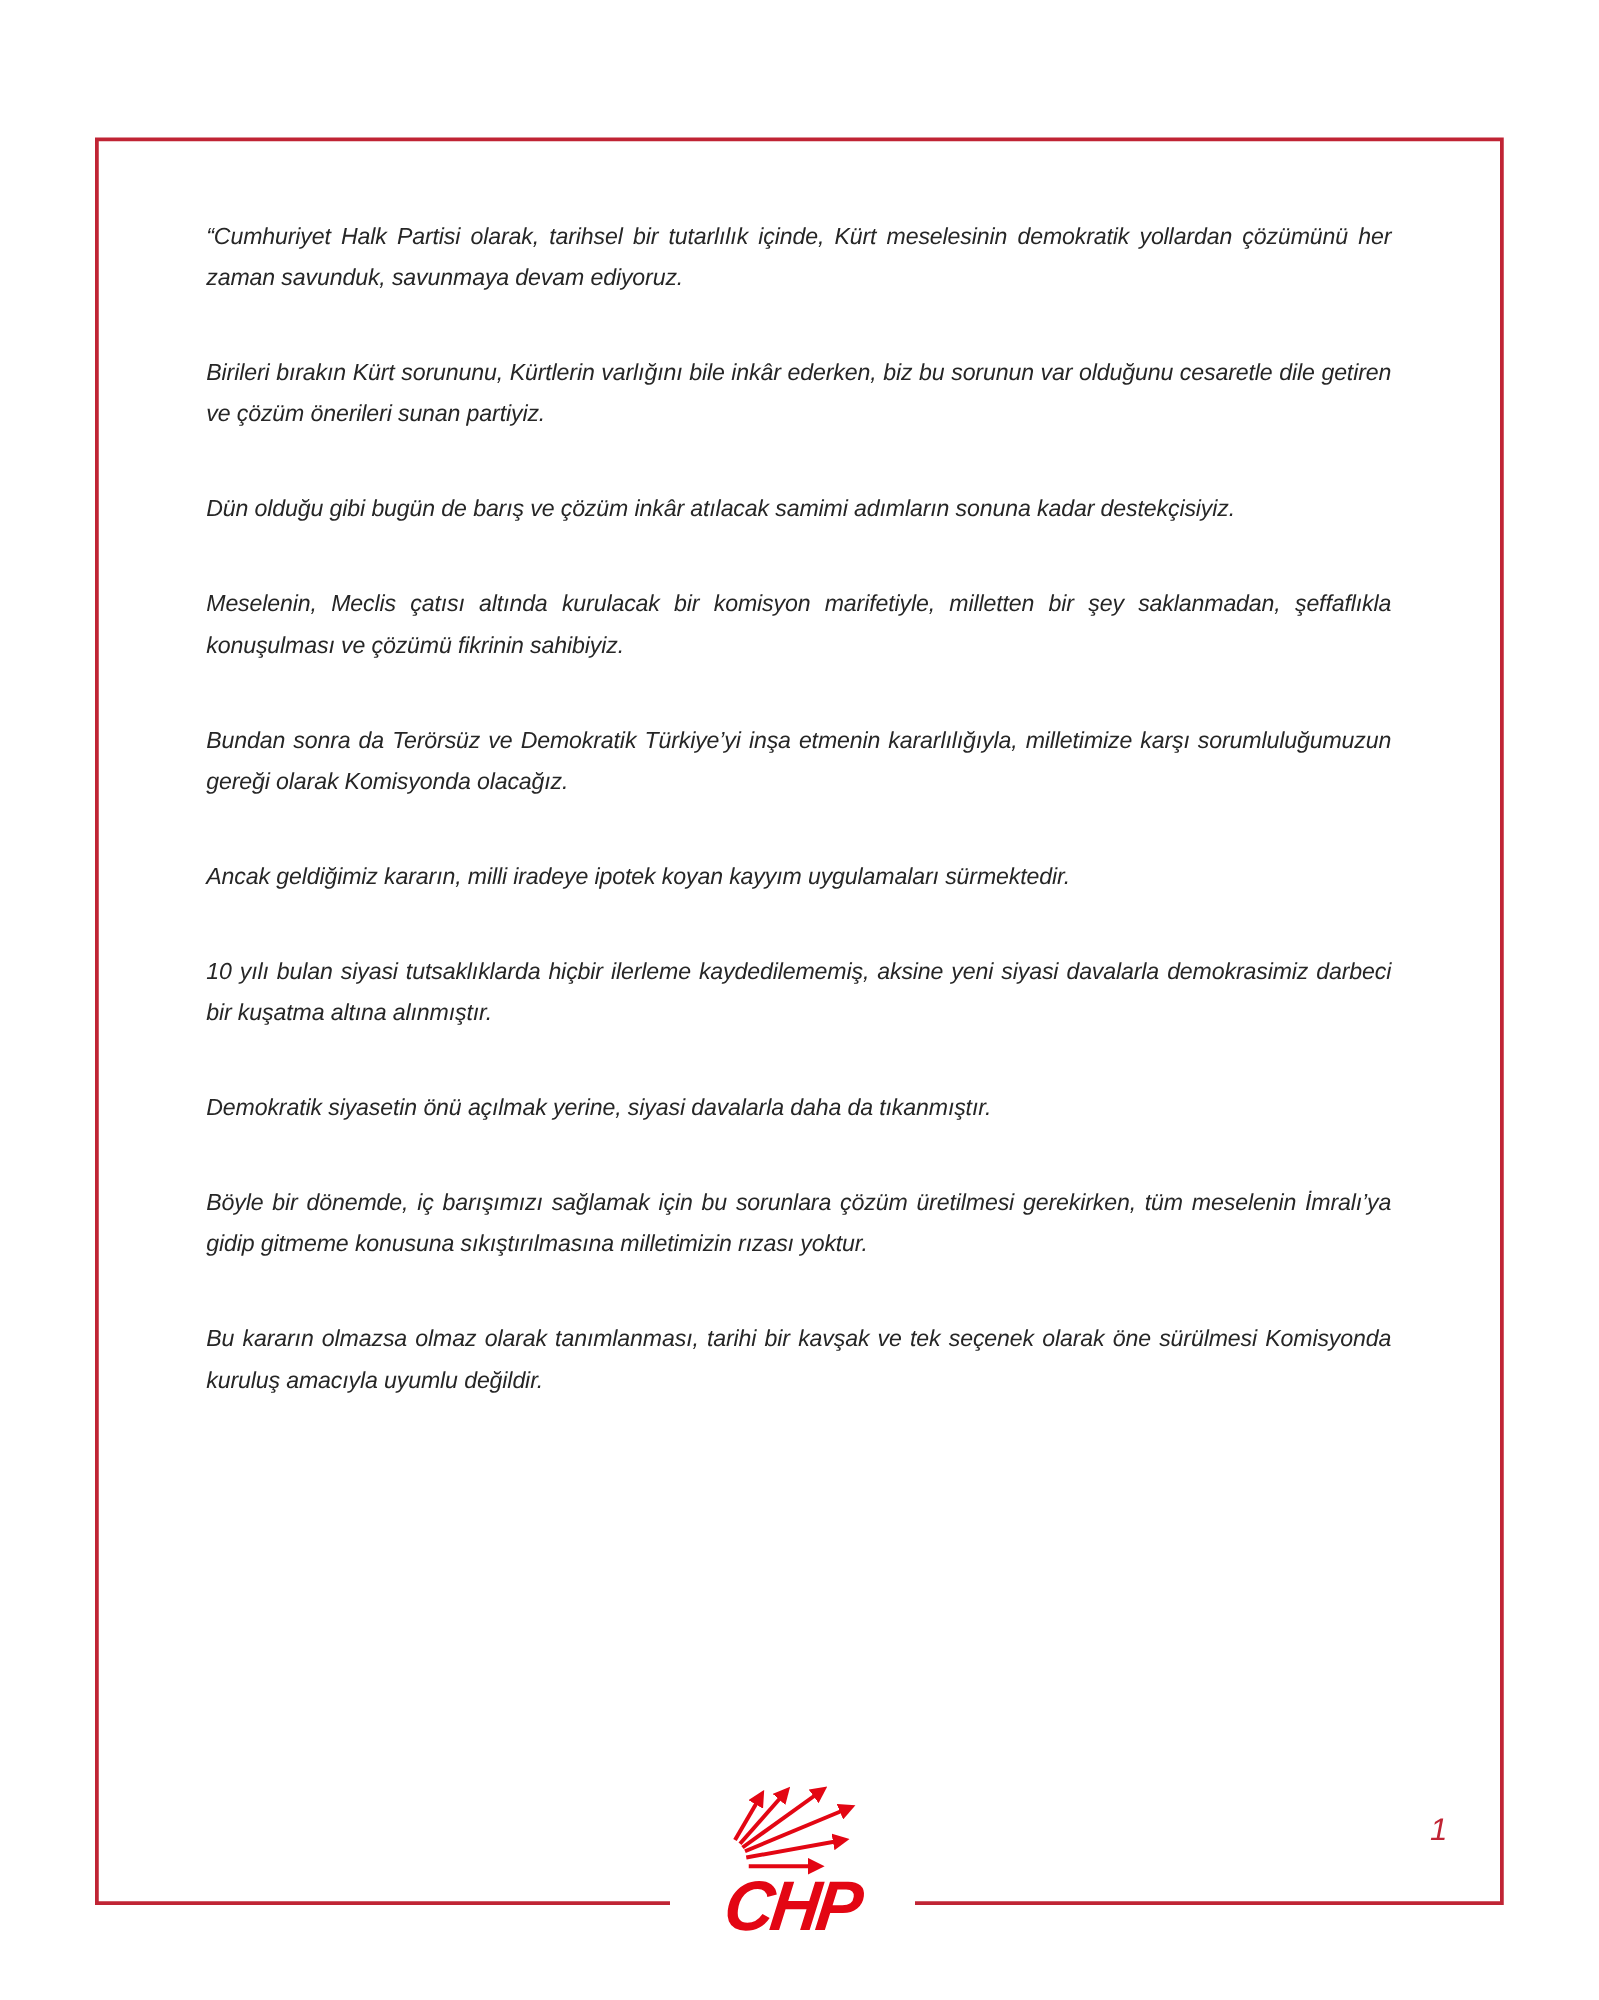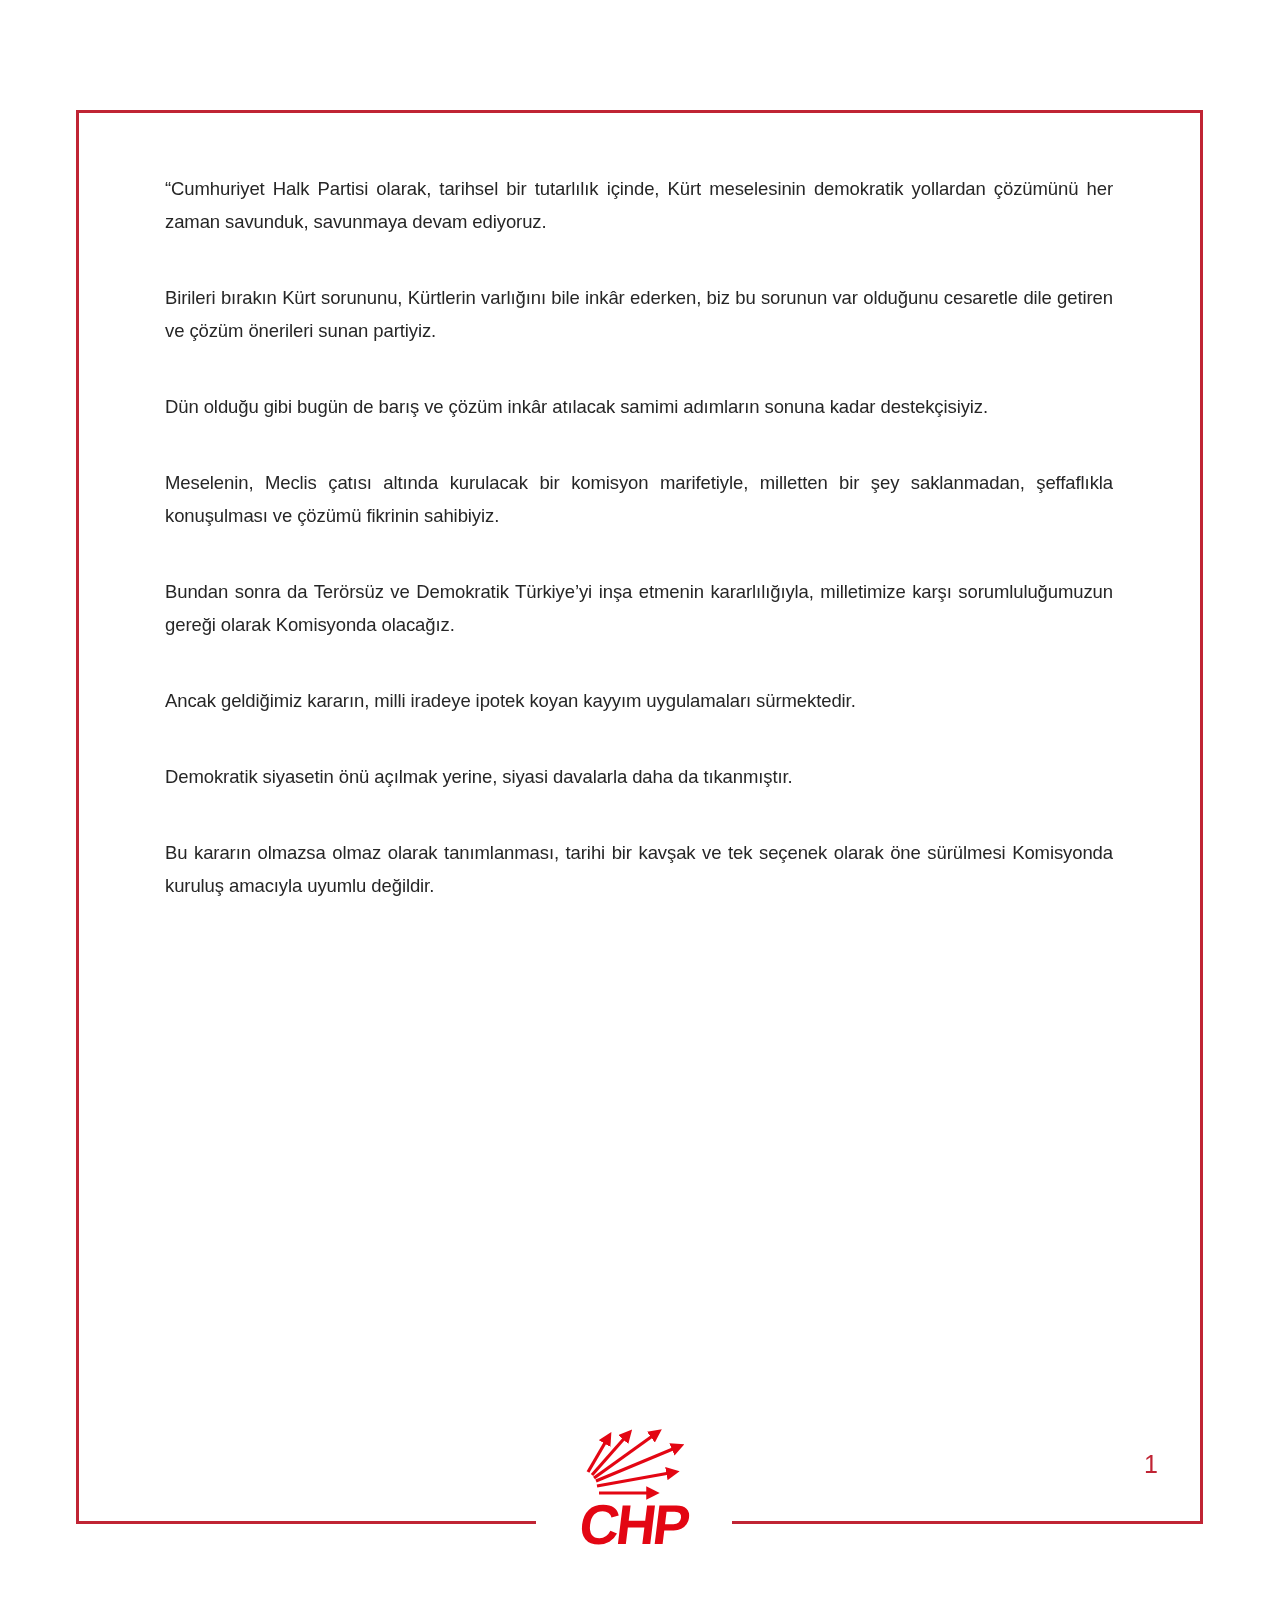--- a/index.html
+++ b/index.html
@@ -8,20 +8,21 @@
     --text:#262626;
     --page-bg:#ffffff;
   }
   html,body{margin:0;padding:0;background:#fff;}
   .page{
     position:relative;
     width:1267px;height:1600px;
     background:var(--page-bg);
     overflow:hidden;
     font-family:"Liberation Sans",sans-serif;
+    font-style:italic;
   }
   .frame{
     position:absolute;
     left:76px;top:110px;
     width:1127px;height:1414px;
     box-sizing:border-box;
     border:3px solid var(--frame-red);
     background:transparent;
   }
   .content{
@@ -80,21 +81,23 @@
 
   <div class="frame"></div>
 
   <main class="content">
     <p>“Cumhuriyet Halk Partisi olarak, tarihsel bir tutarlılık içinde, Kürt meselesinin demokratik yollardan çözümünü her zaman savunduk, savunmaya devam ediyoruz.</p>
     <p>Birileri bırakın Kürt sorununu, Kürtlerin varlığını bile inkâr ederken, biz bu sorunun var olduğunu cesaretle dile getiren ve çözüm önerileri sunan partiyiz.</p>
     <p>Dün olduğu gibi bugün de barış ve çözüm inkâr atılacak samimi adımların sonuna kadar destekçisiyiz.</p>
     <p>Meselenin, Meclis çatısı altında kurulacak bir komisyon marifetiyle, milletten bir şey saklanmadan, şeffaflıkla konuşulması ve çözümü fikrinin sahibiyiz.</p>
     <p>Bundan sonra da Terörsüz ve Demokratik Türkiye’yi inşa etmenin kararlılığıyla, milletimize karşı sorumluluğumuzun gereği olarak Komisyonda olacağız.</p>
     <p>Ancak geldiğimiz kararın, milli iradeye ipotek koyan kayyım uygulamaları sürmektedir.</p>
+    <p>10 yılı bulan siyasi tutsaklıklarda hiçbir ilerleme kaydedilememiş, aksine yeni siyasi davalarla demokrasimiz darbeci bir kuşatma altına alınmıştır.</p>
     <p>Demokratik siyasetin önü açılmak yerine, siyasi davalarla daha da tıkanmıştır.</p>
+    <p>Böyle bir dönemde, iç barışımızı sağlamak için bu sorunlara çözüm üretilmesi gerekirken, tüm meselenin İmralı’ya gidip gitmeme konusuna sıkıştırılmasına milletimizin rızası yoktur.</p>
     <p>Bu kararın olmazsa olmaz olarak tanımlanması, tarihi bir kavşak ve tek seçenek olarak öne sürülmesi Komisyonda kuruluş amacıyla uyumlu değildir.</p>
   </main>
 
   <div class="logo">
     <svg width="104" height="94" viewBox="0 0 104 94" fill="none" xmlns="http://www.w3.org/2000/svg" aria-hidden="true">
       <defs>
         <marker id="ah" viewBox="0 0 10 10" refX="6.5" refY="5" markerWidth="4.2" markerHeight="4.2" orient="auto">
           <path d="M0,0 L10,5 L0,10 z" fill="currentColor"></path>
         </marker>
       </defs>

